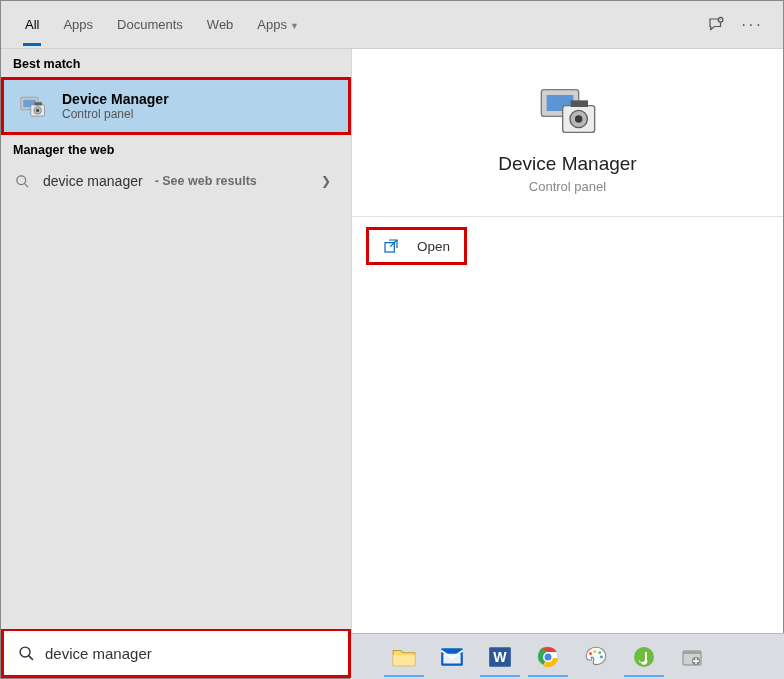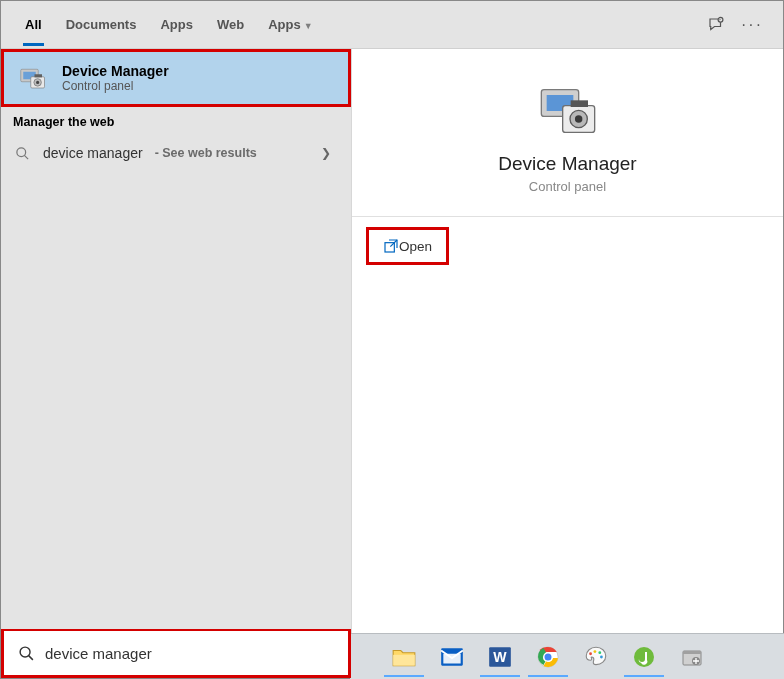--- a/index.html
+++ b/index.html
@@ -1,21 +1,21 @@
 <!DOCTYPE html>
 <html><head>
   <meta charset="utf-8">
   <style>
     * { margin: 0; padding: 0; box-sizing: border-box; font-family: 'Segoe UI', Tahoma, sans-serif; }
     body { width: 784px; height: 679px; background: #e4e4e4; overflow: hidden; position: relative; }
     
     .container { width: 100%; height: 100%; background: #e4e4e4; display: flex; flex-direction: column; border: 1px solid #888; }
     
     .tabs-row { display: flex; align-items: center; height: 48px; padding: 0 12px; border-bottom: 1px solid #d0d0d0; background: #e4e4e4; }
-    .tab { padding: 14px 12px; font-size: 13px; color: #555; cursor: pointer; position: relative; font-weight: bold; }
+    .tab { padding: 14px 12px; font-size: 13px; color: #555; cursor: pointer; position: relative; }
     .tab.active { color: #000; }
     .tab.active::after { content: ''; position: absolute; left: 10px; right: 10px; bottom: 0; height: 3px; background: #0067c0; }
     .tab .chevron { font-size: 9px; margin-left: 3px; opacity: .7; }
     .tabs-spacer { flex: 1; }
     .tabs-icons { display: flex; gap: 16px; align-items: center; padding-right: 8px; }
     
     .body-area { flex: 1; display: flex; overflow: hidden; }
     
     .left-panel { width: 350px; background: #e4e4e4; display: flex; flex-direction: column; position: relative; }
     .section-label { font-size: 12.5px; font-weight: 600; padding: 8px 12px 6px; color: #000; }
@@ -30,58 +30,59 @@
     .web-row .query { font-size: 14px; color:#333; }
     .web-row .suffix { font-size: 12.5px; color:#6b6b6b;font-weight:bold; }
     .web-row .chev-right { margin-left:auto; font-size:12px; color:#666; padding-right:6px;}
     
     .right-panel { flex: 1; background: #fff; border-left: 1px solid #d7d7d7; display:flex; flex-direction:column; align-items:center; }
     .hero { display:flex; flex-direction:column; align-items:center; padding: 30px 0 22px; width:100%; border-bottom:1px solid #e0e0e0; }
     .hero-title { font-size: 19px; color:#222; margin-top:10px; }
     .hero-sub { font-size: 13px; color:#888; margin-top:4px; }
     
     .action-row { width:100%; padding: 10px 14px; }
-    .open-item { display:inline-flex; align-items:center; gap:0; padding: 8px 14px; border: 3px solid #d40000; }
+    .open-item { display:inline-flex; align-items:center; gap:18px; padding: 8px 14px; border: 3px solid #d40000; }
     .open-item .label { font-size: 13.5px; color:#333; }
     
     .search-bar-wrap { position:absolute; left:0; bottom:0; width:350px; padding:0; border: 3px solid #d40000; border-top-width:2px; background:#fff; z-index: 5;}
     .search-bar { display:flex; align-items:center; gap:10px; height: 44px; padding: 0 14px; background:#fff; }
     .search-bar input { border:none; outline:none; font-size:15px; flex:1; color:#333; background:transparent; }
     
     .taskbar { position:absolute; left:350px; right:0; bottom:0; height:46px; background:#d9dde1; display:flex; align-items:center; gap:0; padding-left: 30px; border-top:1px solid #b8bcc0; }
     .task-item { width:48px; height:40px; display:flex; align-items:center; justify-content:center; position:relative; }
     .task-item.active::after { content:''; position:absolute; bottom:0; left:4px; right:4px; height:2px; background:#5aa9ff; }
     
     svg { display:block; }
   </style>
 </head>
 <body>
 
 <div class="container">
   <div class="tabs-row">
     <div class="tab active"><span>All</span></div>
+    <div class="tab"><span>Apps</span></div>
     <div class="tab"><span>Documents</span></div>
-    <div class="tab"><span>Apps</span></div>
     <div class="tab"><span>Web</span></div>
     <div class="tab"><span>Apps</span><span class="chevron">▼</span></div>
     <div class="tabs-spacer"></div>
     <div class="tabs-icons">
       <span>
         <svg width="18" height="18" viewBox="0 0 24 24" fill="none" stroke="#555" stroke-width="1.6">
             <path d="M4 4h14v10H10l-5 4v-4H4z"></path>
             <circle cx="18" cy="5" r="3.2" fill="#e4e4e4"></circle>
             <path d="M17 3.8c-.6 0-1 .3-1 .8h.7c0-.2.1-.3.3-.3s.3.1.3.3c0 .2-.1.3-.3.4l-.3.3v.5h.7v-.2c0-.1 0-.2.2-.3.3-.2.5-.4.5-.8 0-.5-.4-.7-1.1-.7zm-.1 2.4a.4.4 0 100 .8.4.4 0 000-.8z" fill="#555" stroke="none"></path>
           </svg>
       </span>
       <span style="font-size:16px;color:#555;letter-spacing:2px;">···</span>
     </div>
   </div>
 
   <div class="body-area">
     <div class="left-panel">
+      <div class="section-label">Best match</div>
 
       <div class="best-match-item">
         <div class="item-icon-box">
           <svg width="30" height="30" viewBox="0 0 48 48">
             <rect x="6" y="10" width="28" height="20" rx="2" fill="#c8c8c8" stroke="#888"></rect>
             <rect x="10" y="14" width="20" height="12" fill="#6aa0d8"></rect>
             <rect x="22" y="22" width="22" height="18" rx="2" fill="#e8e8e8" stroke="#777"></rect>
             <circle cx="33" cy="31" r="6" fill="#bbb" stroke="#666"></circle>
             <circle cx="33" cy="31" r="2.5" fill="#444"></circle>
             <rect x="28" y="18" width="12" height="5" fill="#606060"></rect>

